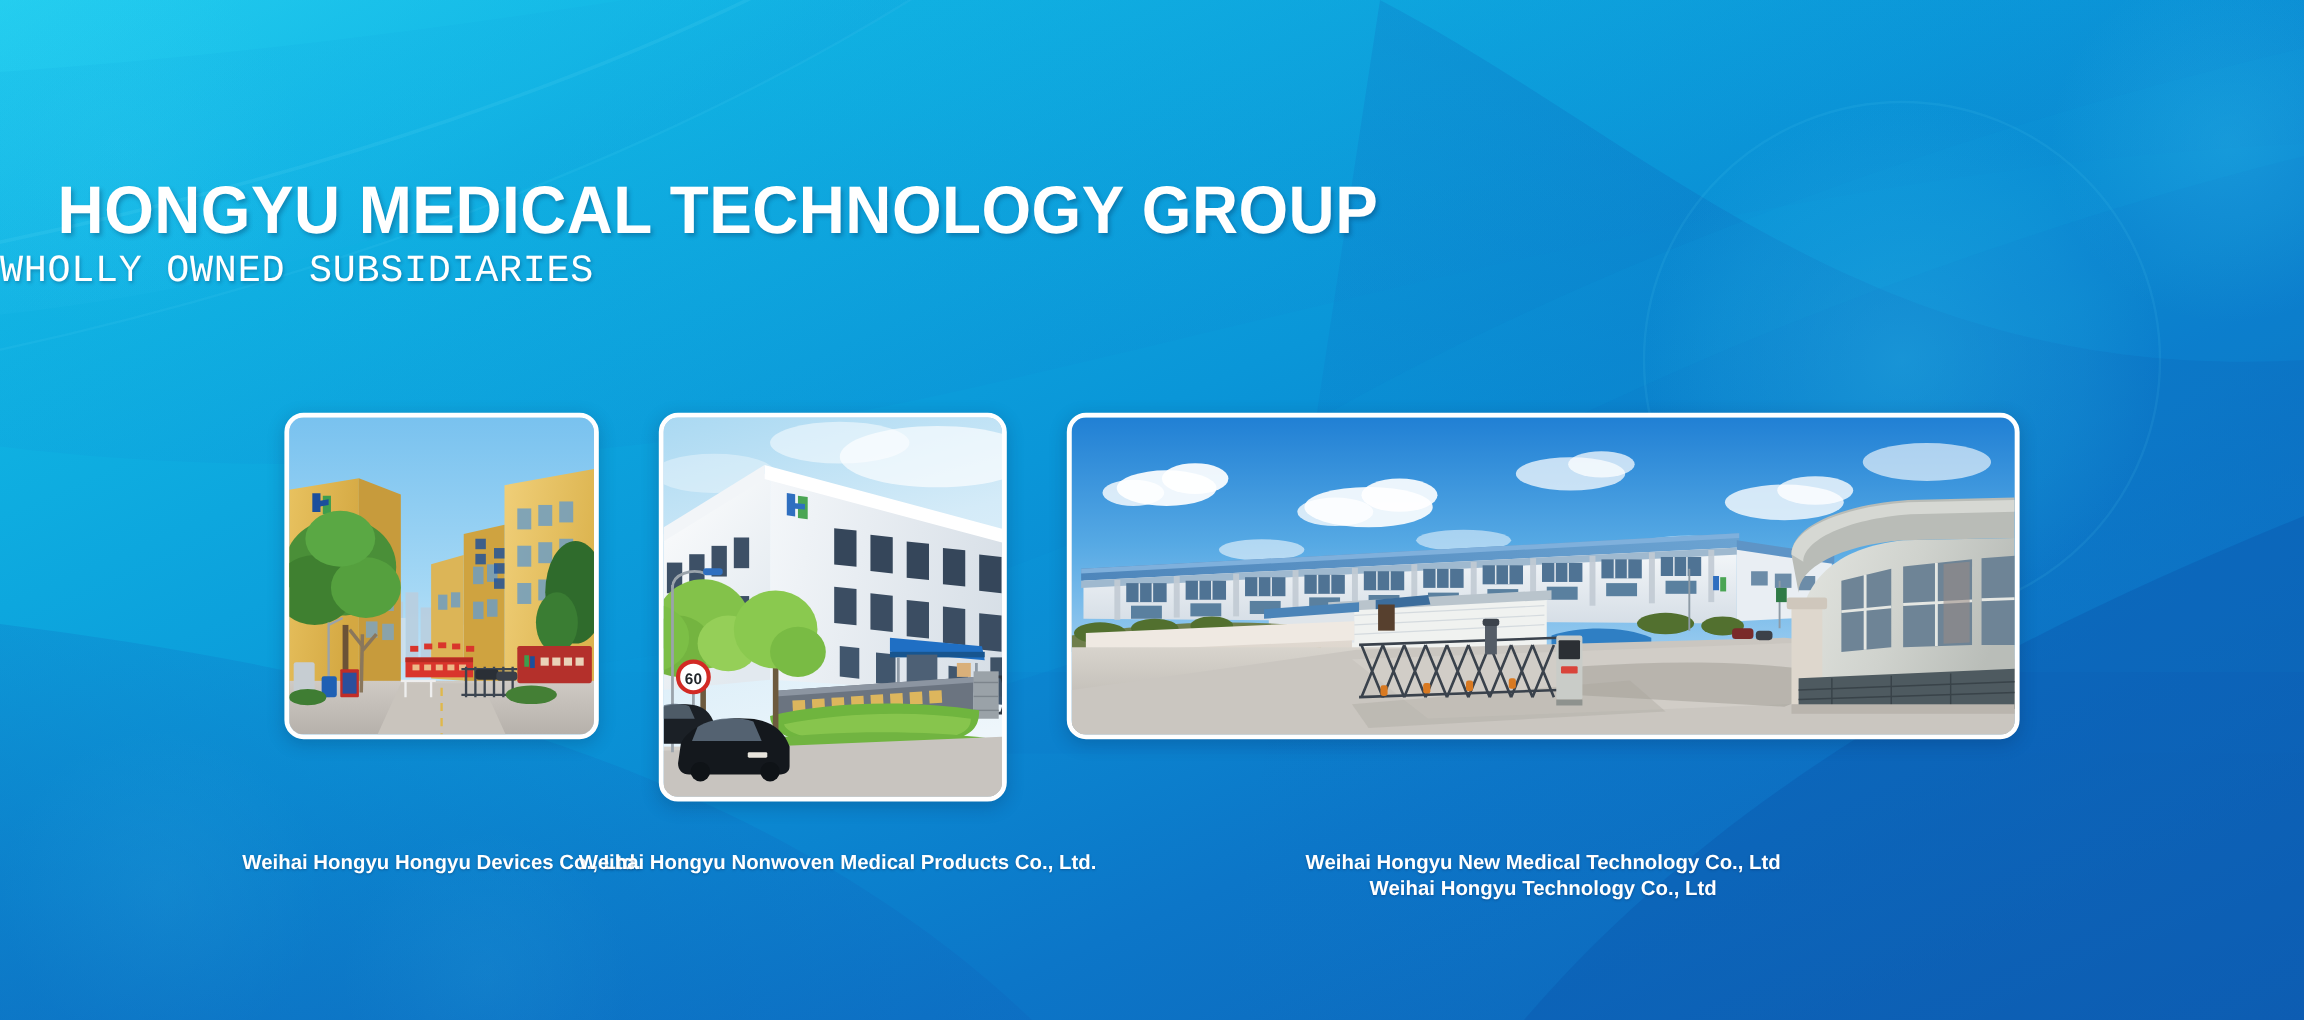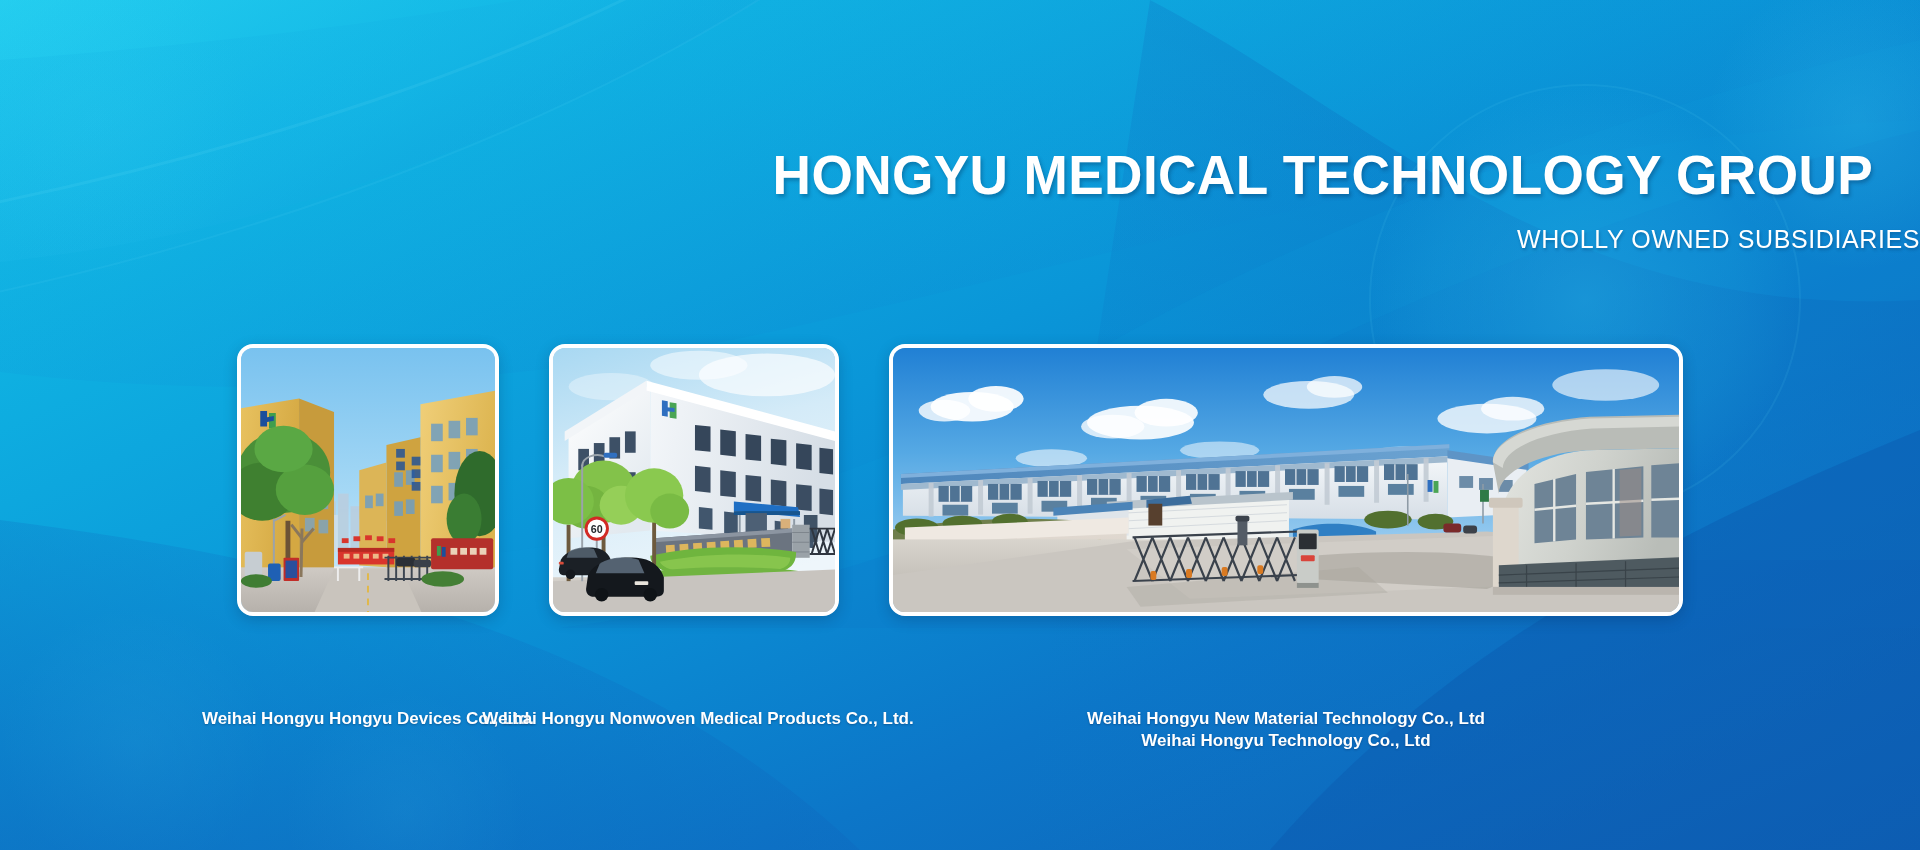--- a/index.html
+++ b/index.html
@@ -18,41 +18,40 @@
       radial-gradient(120% 100% at 2% 6%, #13c3ea 0%, #0fb4e4 18%, #0a9ddb 38%, #0b7fce 62%, #0e66bd 85%, #0f5fb6 100%);
   }
 
   
   .deco{ position:absolute; inset:0; pointer-events:none; }
   .deco svg{ display:block; width:1920px; height:850px; }
 
   
   .headings{
     position:absolute; left:0; right:0; top:0;
-    text-align:right;
+    text-align:left;
     z-index:6;
-    padding-left:43px;
   }
   .title{
     margin-top:146px;
     font-family:"Liberation Sans", sans-serif;
     font-weight:700;
     font-size:56px;
     line-height:58px;
     letter-spacing:0.4px;
     color:#ffffff;
     transform:scaleX(0.95);
     text-shadow:2px 3px 4px rgba(0,40,80,0.30);
     white-space:nowrap;
   }
   .subtitle{
-    margin-top:19px;
-    font-family:Liberation Sans, sans-serif;
+    margin-top:6px;
+    font-family:Liberation Mono, monospace;
     font-weight:400;
-    font-size:25px;
+    font-size:32px;
     line-height:32px;
     letter-spacing:0.6px;
     color:#ffffff;
     text-shadow:1px 2px 3px rgba(0,40,80,0.30);
     white-space:nowrap;
   }
 
   
   .cards{
     position:absolute;
@@ -63,21 +62,21 @@
   .card{
     position:absolute;
     top:0;
     border:4px solid #ffffff;
     border-radius:16px;
     overflow:hidden;
     background:#9ecbe8;
     box-shadow:0 4px 14px rgba(0,28,62,0.22);
   }
   .card-1{ left:237px; width:262px; height:272px; }
-  .card-2{ left:549px; width:290px; height:272px; }
+  .card-2{ left:549px; width:290px; height:324px; }
   .card-3{ left:889px; width:794px; height:272px; }
 
   .photo{ position:absolute; inset:0; overflow:hidden; }
   .photo svg{ display:block; width:100%; height:100%; }
 
   
   .caption{
     position:absolute;
     top:708px;
     font-family:"Liberation Sans", sans-serif;
@@ -796,17 +795,17 @@
 
   <div class="caption cap-1">
     <span class="cap-line">Weihai Hongyu Hongyu Devices Co., Ltd.</span>
   </div>
 
   <div class="caption cap-2">
     <span class="cap-line">Weihai Hongyu Nonwoven Medical Products Co., Ltd.</span>
   </div>
 
   <div class="caption cap-3">
-    <span class="cap-line">Weihai Hongyu New Material Technology Co., Ltd</span>
+    <span class="cap-line">Weihai Hongyu New Medical Technology Co., Ltd</span>
     <span class="cap-line">Weihai Hongyu Technology Co., Ltd</span>
   </div>
 
 </div>
 
 </body></html>

